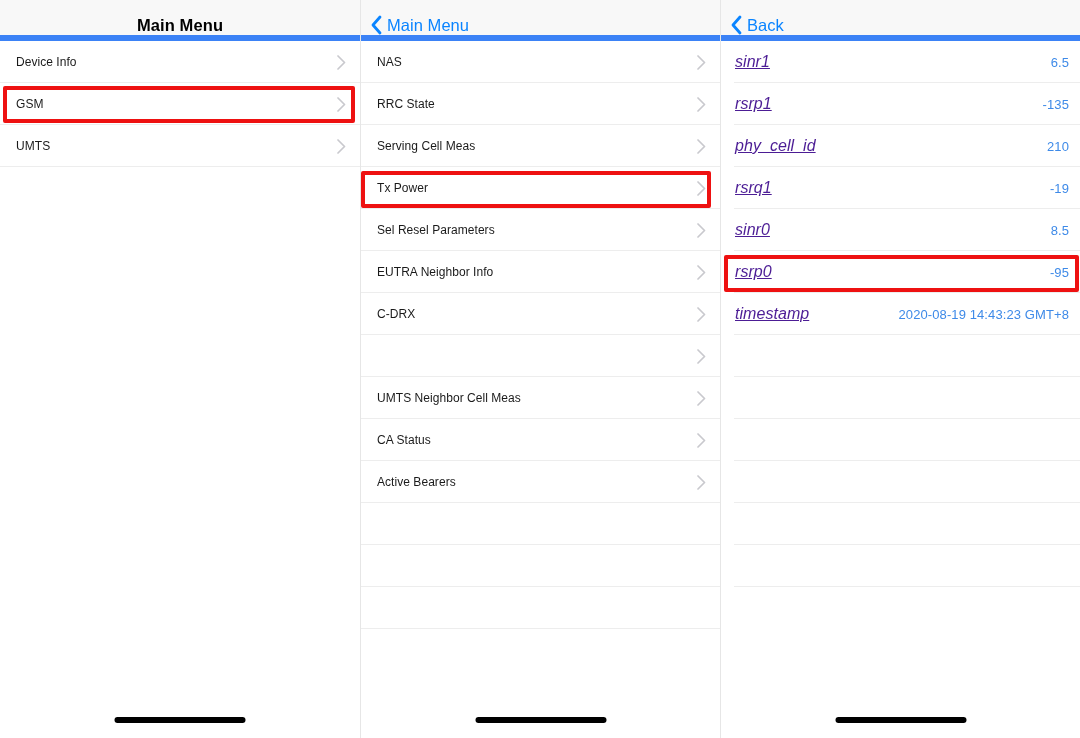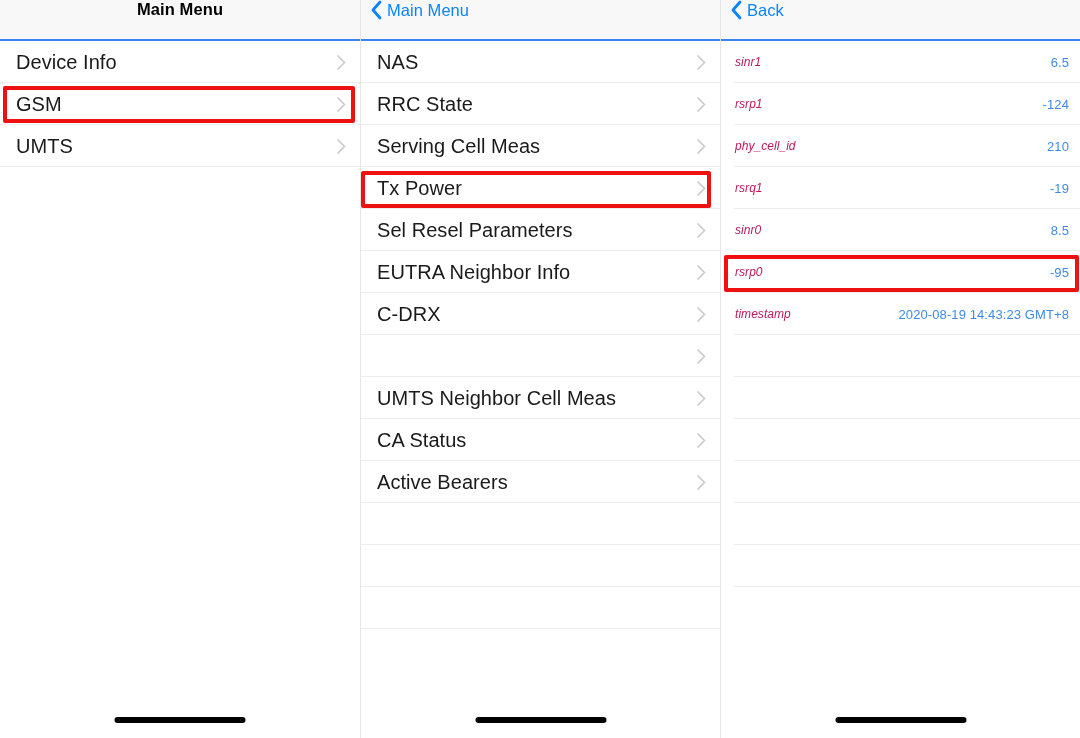--- a/index.html
+++ b/index.html
@@ -28,23 +28,23 @@
     overflow: hidden;
   }
   .panel + .panel {
     border-left: 1px solid #e6e6e6;
   }
 
   
   .navbar {
     height: 41px;
     background: #f8f8f8;
-    border-bottom: 2px solid #3b82f6;
+    border-bottom: 6px solid #3b82f6;
     display: flex;
-    align-items: flex-start;
+    align-items: flex-end;
     box-sizing: border-box;
     position: relative;
   }
   .nav-title {
     width: 100%;
     text-align: center;
     font-size: 16.5px;
     font-weight: bold;
     color: #000000;
     letter-spacing: 0.1px;
@@ -86,30 +86,31 @@
     right: 0;
     bottom: 0;
     height: 1px;
     background: #ededed;
   }
   .row.indent-sep .sep {
     left: 13px;
     right: 0;
   }
   .row-label {
-    font-size: 20px;
+    font-size: 12px;
     color: #1a1a1a;
     padding-left: 16px;
     letter-spacing: 0.05px;
   }
   .row-label.italic {
     font-style: italic;
-    font-size: 12px;
+    font-size: 16px;
     padding-left: 14px;
-    color: #be185d;
+    color: #4c1d95;
+    text-decoration: underline;
   }
   .row-value {
     margin-left: auto;
     padding-right: 11px;
     font-size: 13px;
     color: #3e8ae8;
     letter-spacing: 0.1px;
     white-space: nowrap;
   }
   .disclosure {
@@ -324,21 +325,21 @@
       </div>
     </div>
     <div class="list">
       <div class="row indent-sep">
         <span class="row-label italic">sinr1</span>
         <span class="row-value">6.5</span>
         <div class="sep"></div>
       </div>
       <div class="row indent-sep">
         <span class="row-label italic">rsrp1</span>
-        <span class="row-value">-124</span>
+        <span class="row-value">-135</span>
         <div class="sep"></div>
       </div>
       <div class="row indent-sep">
         <span class="row-label italic">phy_cell_id</span>
         <span class="row-value">210</span>
         <div class="sep"></div>
       </div>
       <div class="row indent-sep">
         <span class="row-label italic">rsrq1</span>
         <span class="row-value">-19</span>

